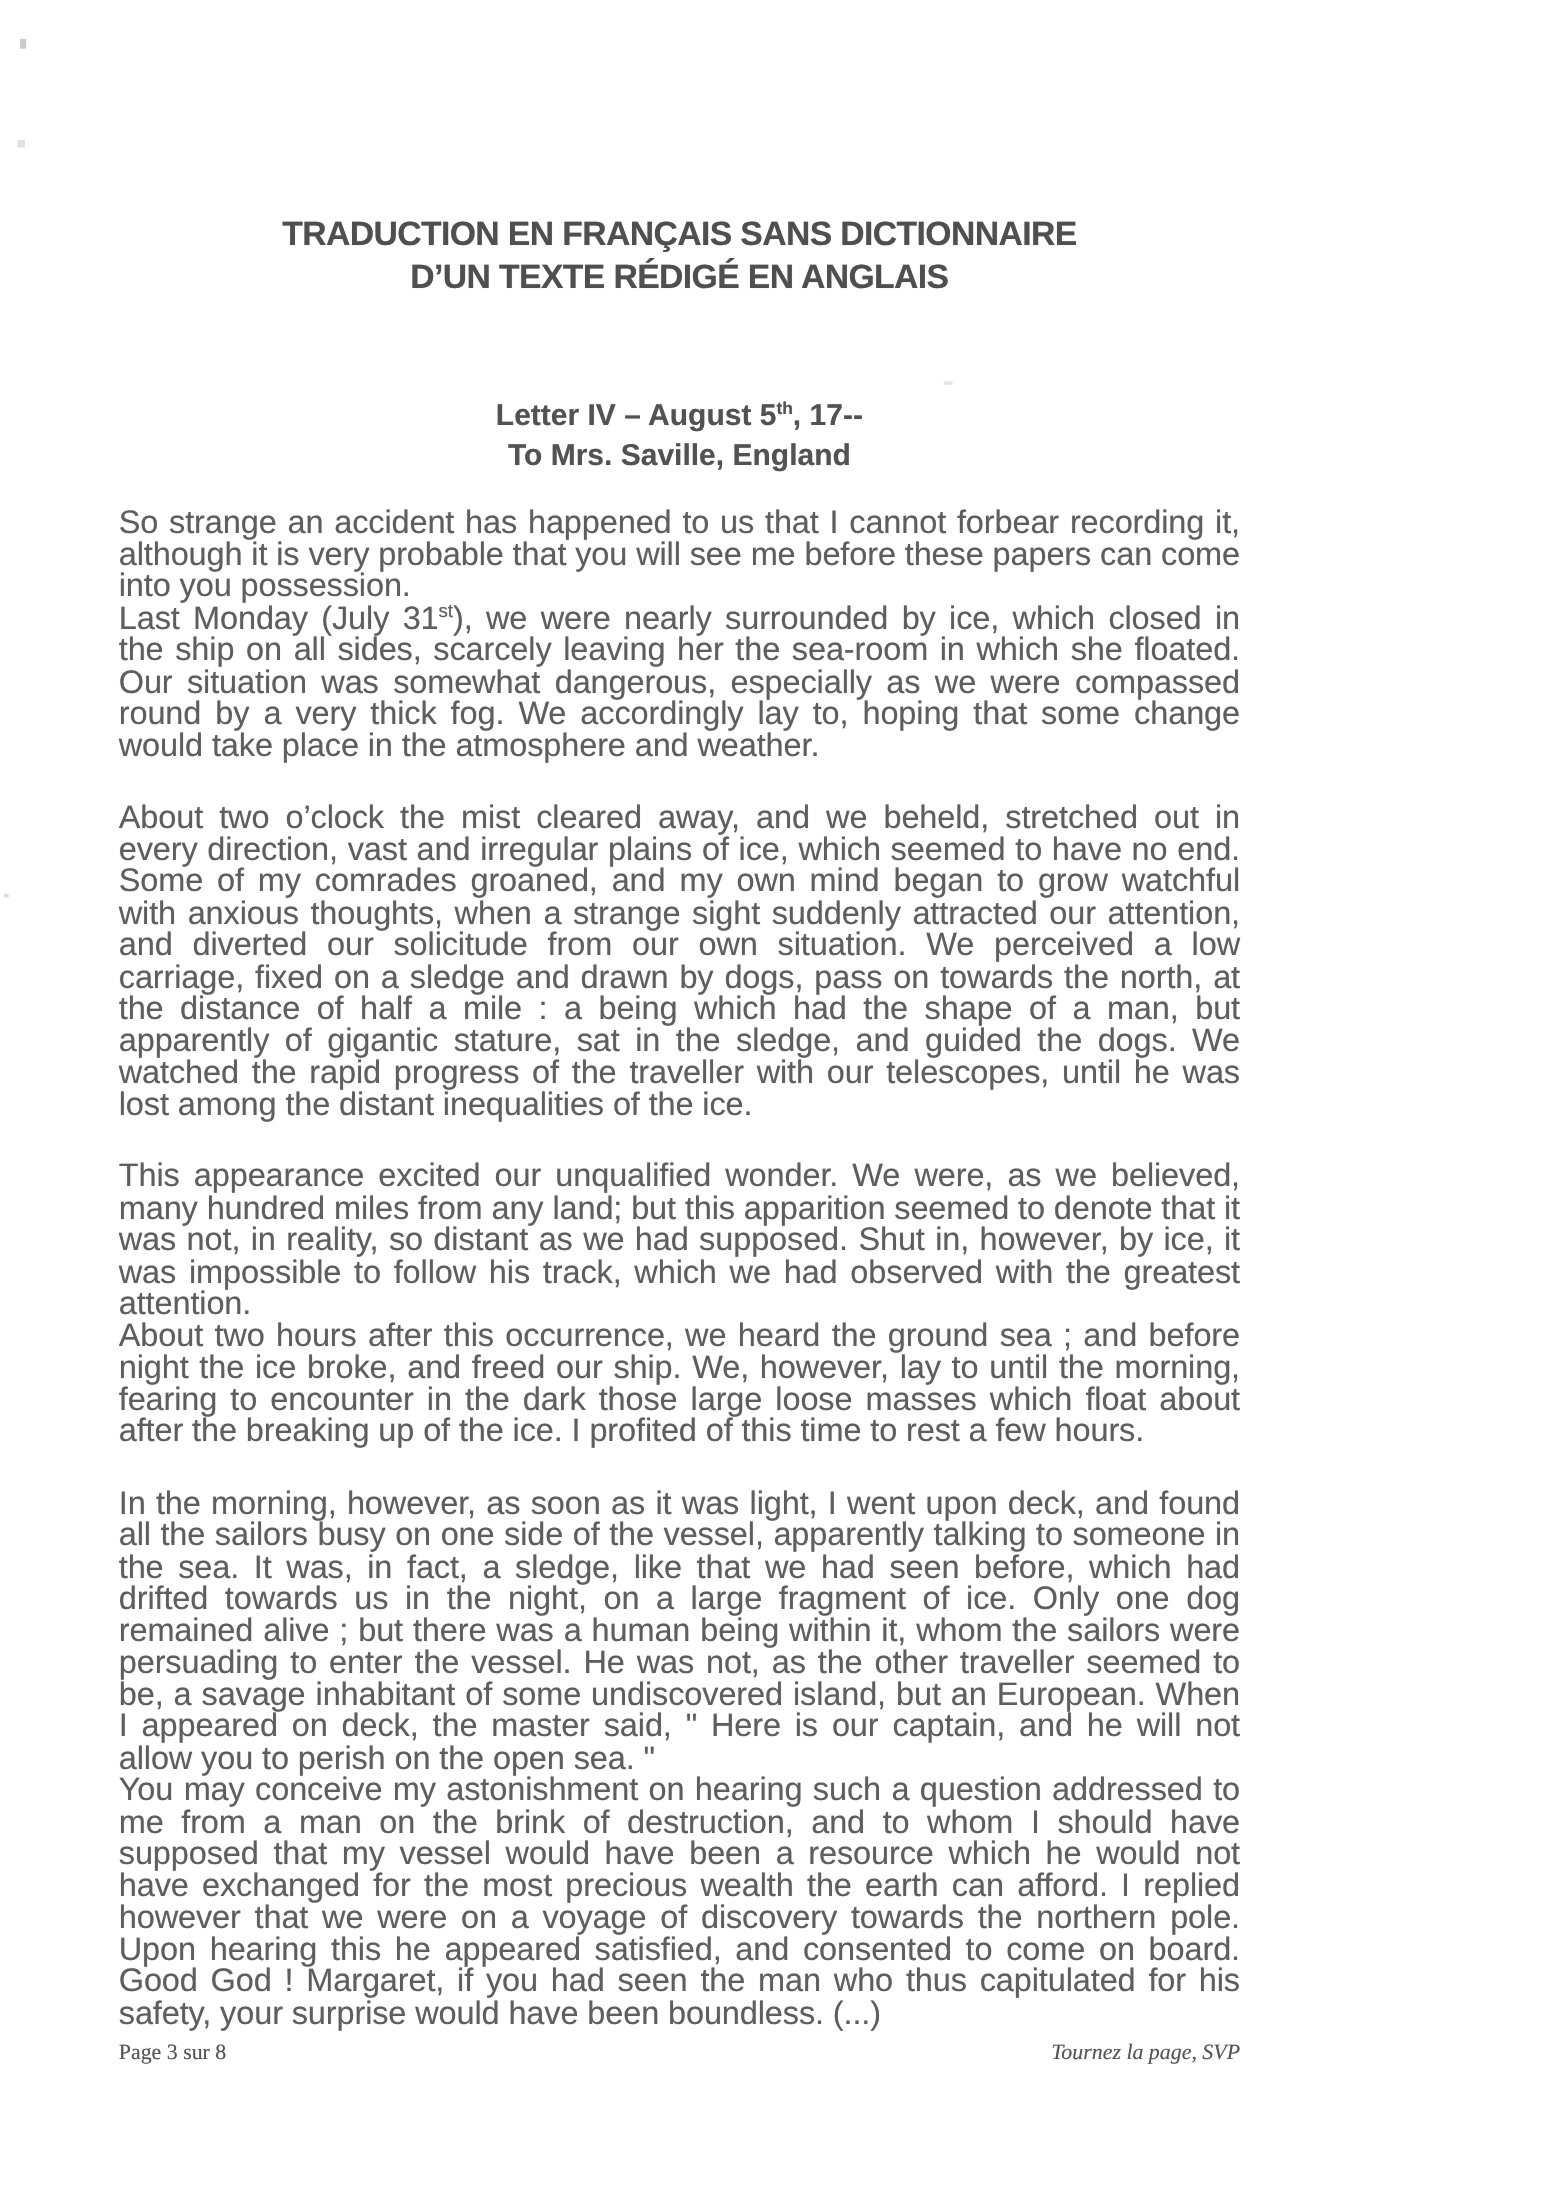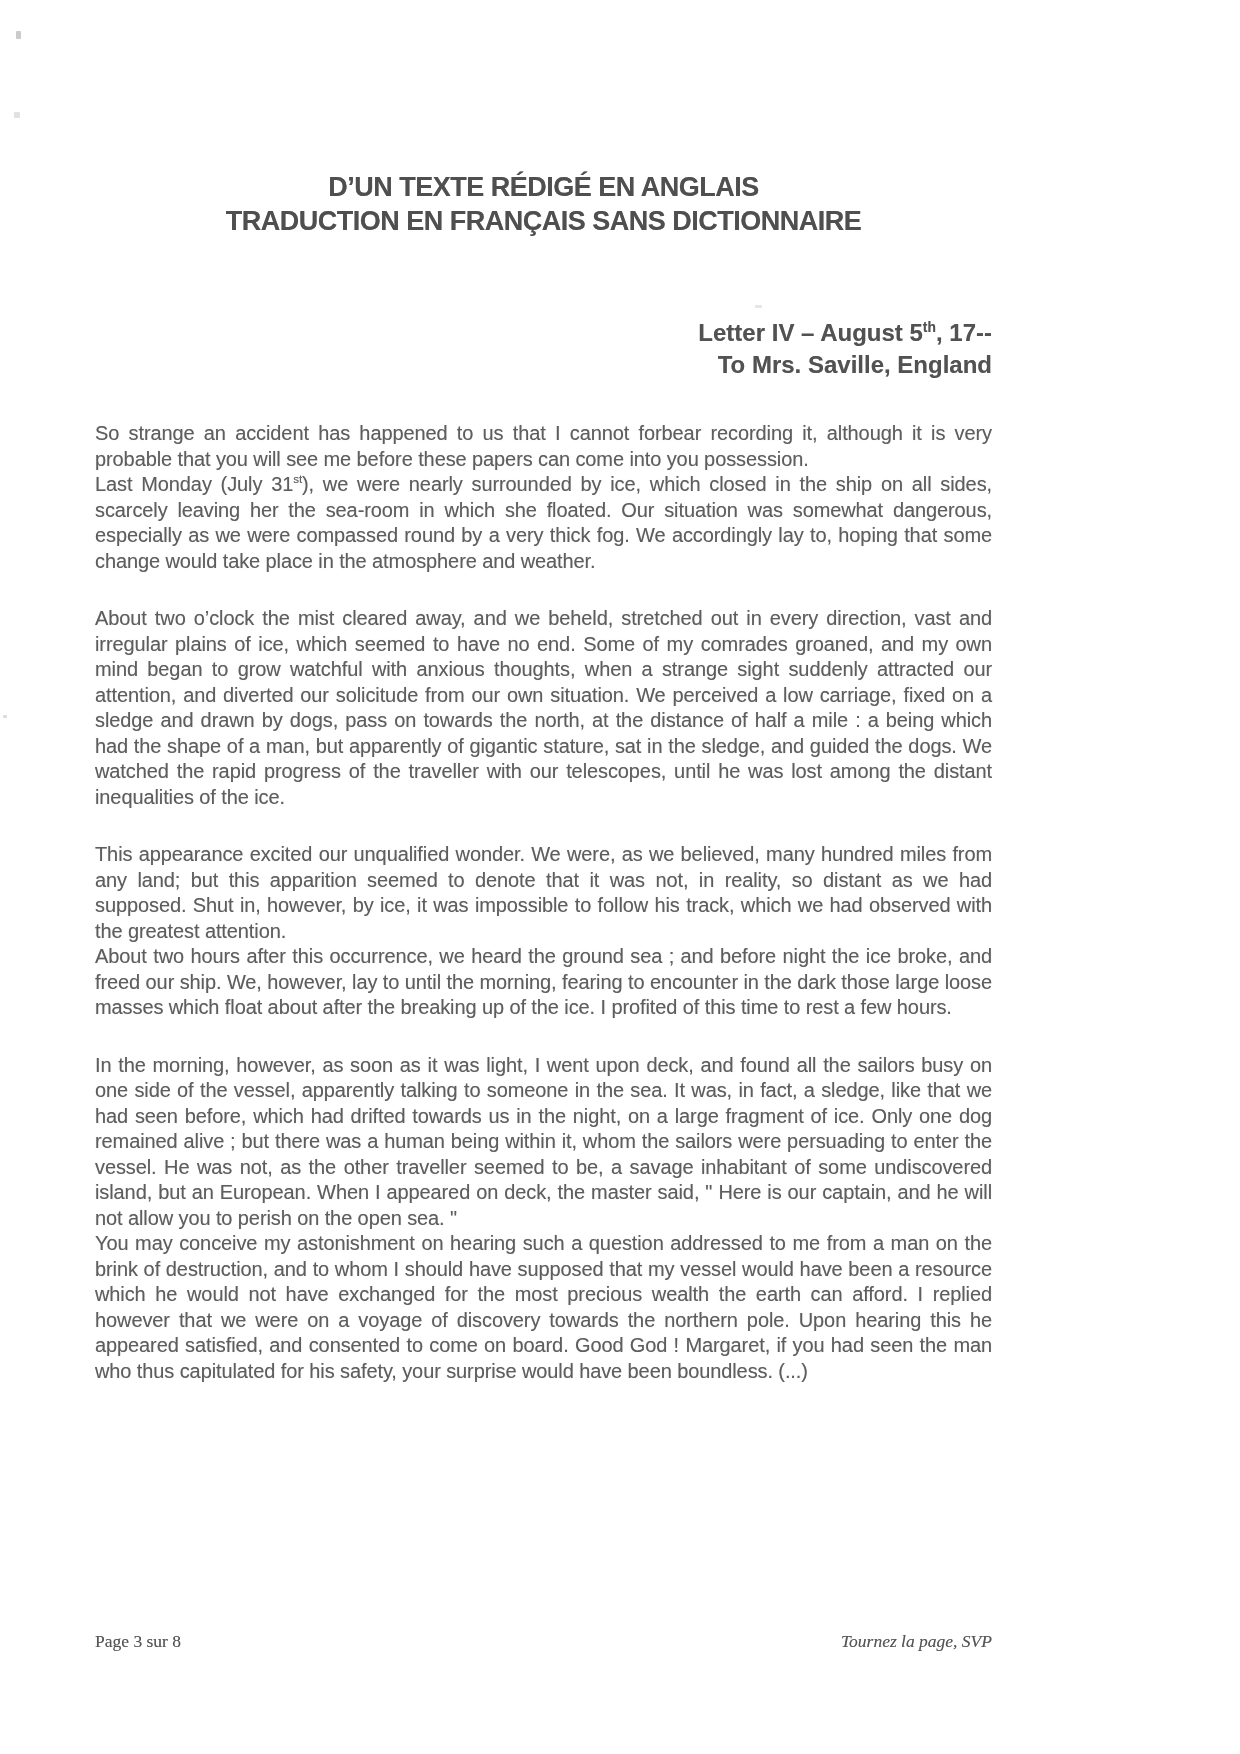--- a/index.html
+++ b/index.html
@@ -34,29 +34,29 @@
   .title .tline { display: block; }
   .subtitle {
     margin: 79px 0 0 0;
     text-align: center;
     font-size: 24px;
     line-height: 32px;
     font-weight: bold;
     color: #525252;
     text-shadow: 0 0 0.6px rgba(82,82,82,0.5);
   }
-  .subtitle .sline { display: block; text-align: right; }
+  .subtitle .sline { display: block; }
   sup {
     font-size: 58%;
     vertical-align: super;
     line-height: 0;
   }
   .bodytext {
-    margin-top: 40px;
-    font-size: 20px;
+    margin-top: 24px;
+    font-size: 26px;
     line-height: 25.5px;
     letter-spacing: -0.1px;
     text-align: justify;
     color: #5e5e5e;
     text-shadow: 0 0 0.7px rgba(94,94,94,0.45);
   }
   .bodytext p { margin: 0; }
   .bodytext p.gap { margin-top: 32px; }
   .attribution {
     margin-top: 34px;
@@ -99,22 +99,22 @@
 <div class="page">
 
   <span class="speck s1"></span>
   <span class="speck s2"></span>
   <span class="speck s3"></span>
   <span class="speck s4"></span>
 
   <div class="content">
 
     <h1 class="title">
+      <span class="tline">TRADUCTION EN FRANÇAIS SANS DICTIONNAIRE</span>
       <span class="tline">D’UN TEXTE RÉDIGÉ EN ANGLAIS</span>
-      <span class="tline">TRADUCTION EN FRANÇAIS SANS DICTIONNAIRE</span>
     </h1>
 
     <h2 class="subtitle">
       <span class="sline"><span>Letter IV – August 5</span><sup>th</sup><span>, 17--</span></span>
       <span class="sline">To Mrs. Saville, England</span>
     </h2>
 
     <div class="bodytext">
       <p>So strange an accident has happened to us that I cannot forbear recording it, although it is very probable that you will see me before these papers can come into you possession.</p>
       <p><span>Last Monday (July 31</span><sup>st</sup><span>), we were nearly surrounded by ice, which closed in the ship on all sides, scarcely leaving her the sea-room in which she floated. Our situation was somewhat dangerous, especially as we were compassed round by a very thick fog. We accordingly lay to, hoping that some change would take place in the atmosphere and weather.</span></p>

